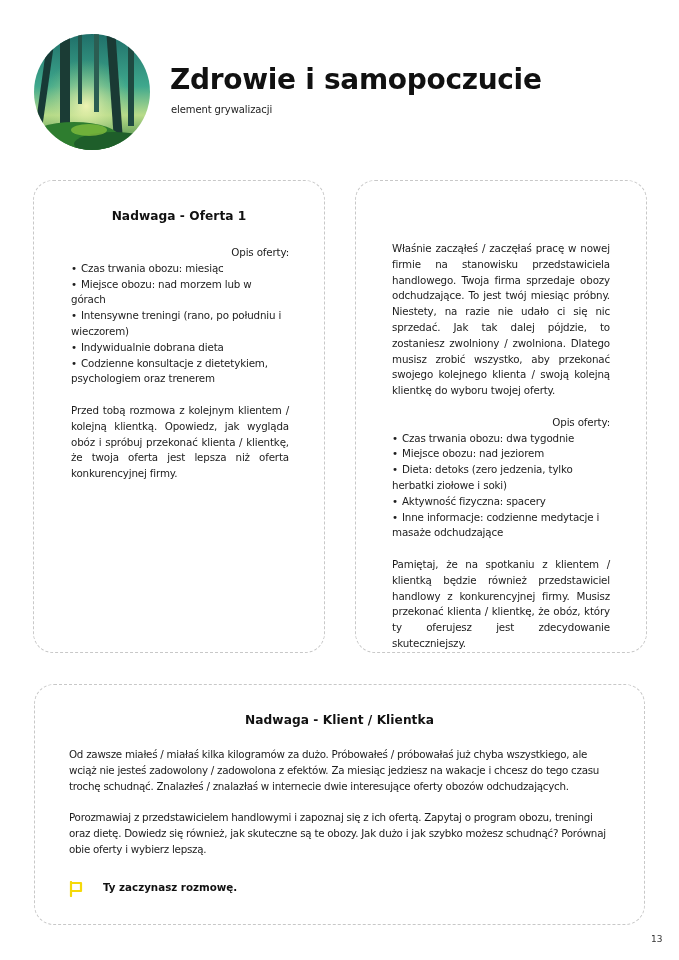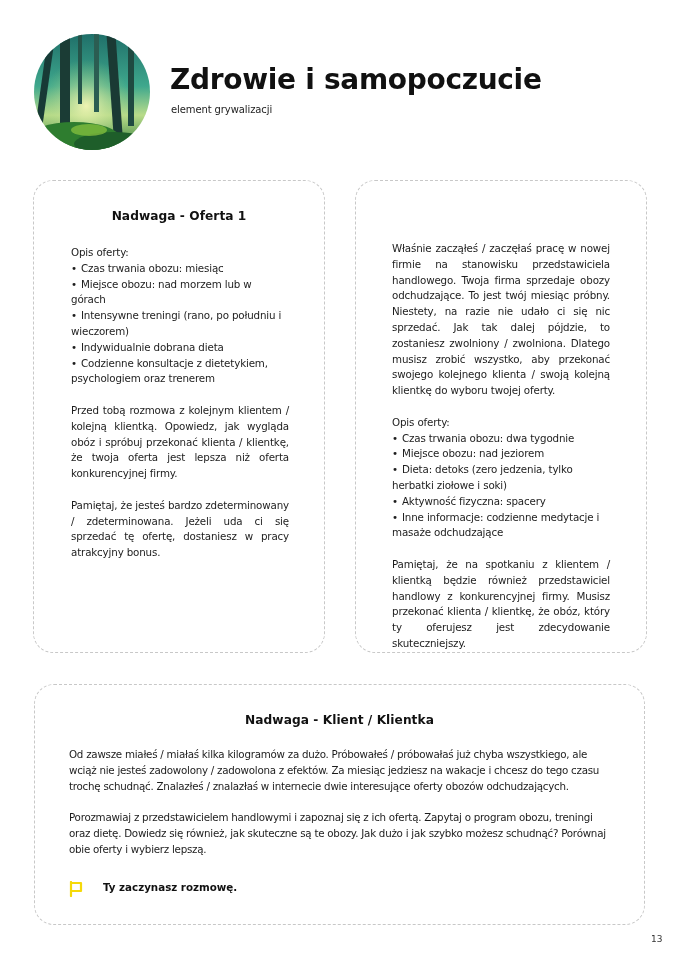--- a/index.html
+++ b/index.html
@@ -77,21 +77,21 @@
       letter-spacing: -0.15px;
     }
     .card-1 .card-body { left: 37px; width: 218px; top: 64px; }
     .card-2 .card-body { left: 36px; width: 218px; top: 60px; }
     .card-3 .card-body { left: 34px; width: 545px; top: 62px; }
 
     .para {
       margin: 0 0 15.8px 0;
       text-align: justify;
     }
-    .list-title { margin: 0; }
+    .list-title { margin: 0; text-align: right; }
     .bullet-list {
       list-style: none;
       margin: 0 0 15.8px 0;
       padding: 0;
     }
     .bullet-list li { margin: 0; }
     .bullet-list li::before {
       content: "\2022";
       margin-right: 4px;
     }
@@ -158,21 +158,20 @@
   <div class="card-body">
     <p class="list-title">Opis oferty:</p>
     <ul class="bullet-list">
       <li>Czas trwania obozu: miesiąc</li>
       <li>Miejsce obozu: nad morzem lub w górach</li>
       <li>Intensywne treningi (rano, po południu i wieczorem)</li>
       <li>Indywidualnie dobrana dieta</li>
       <li>Codzienne konsultacje z dietetykiem, psychologiem oraz trenerem</li>
     </ul>
     <p class="para">Przed tobą rozmowa z kolejnym klientem / kolejną klientką. Opowiedz, jak wygląda obóz i spróbuj przekonać klienta / klientkę, że twoja oferta jest lepsza niż oferta konkurencyjnej firmy.</p>
-    <p class="para">Pamiętaj, że jesteś bardzo zdeterminowany / zdeterminowana. Jeżeli uda ci się sprzedać tę ofertę, dostaniesz w pracy atrakcyjny bonus.</p>
   </div>
 </section>
 
 <section class="card card-2">
   <div class="card-body">
     <p class="para">Właśnie zacząłeś / zaczęłaś pracę w nowej firmie na stanowisku przedstawiciela handlowego. Twoja firma sprzedaje obozy odchudzające. To jest twój miesiąc próbny. Niestety, na razie nie udało ci się nic sprzedać. Jak tak dalej pójdzie, to zostaniesz zwolniony / zwolniona. Dlatego musisz zrobić wszystko, aby przekonać swojego kolejnego klienta / swoją kolejną klientkę do wyboru twojej oferty.</p>
     <p class="list-title">Opis oferty:</p>
     <ul class="bullet-list">
       <li>Czas trwania obozu: dwa tygodnie</li>
       <li>Miejsce obozu: nad jeziorem</li>

